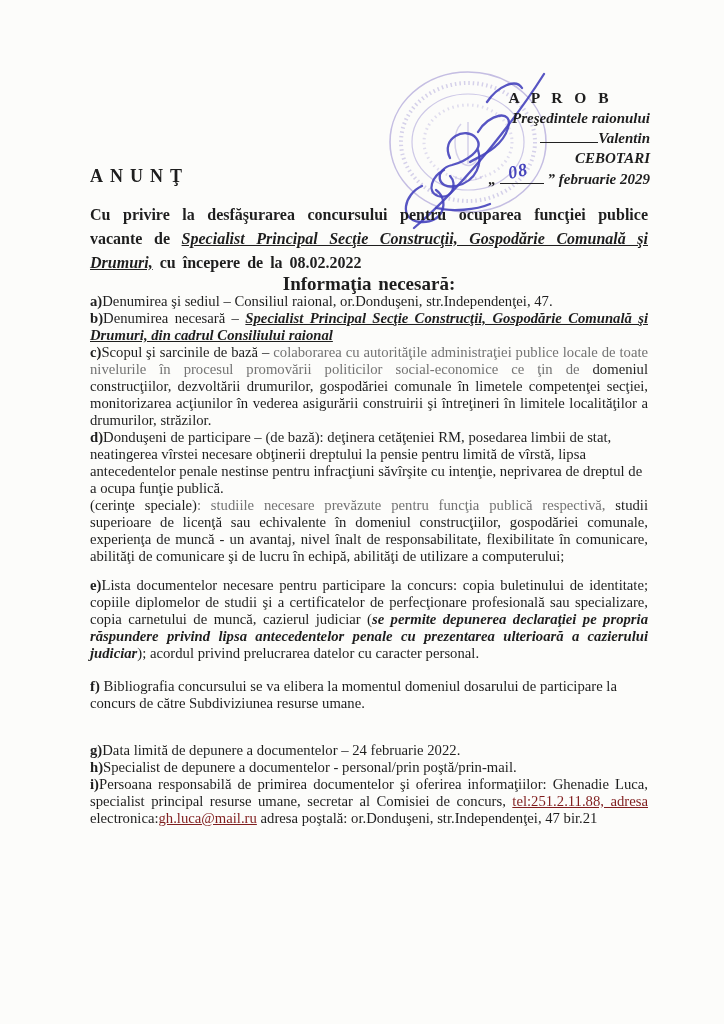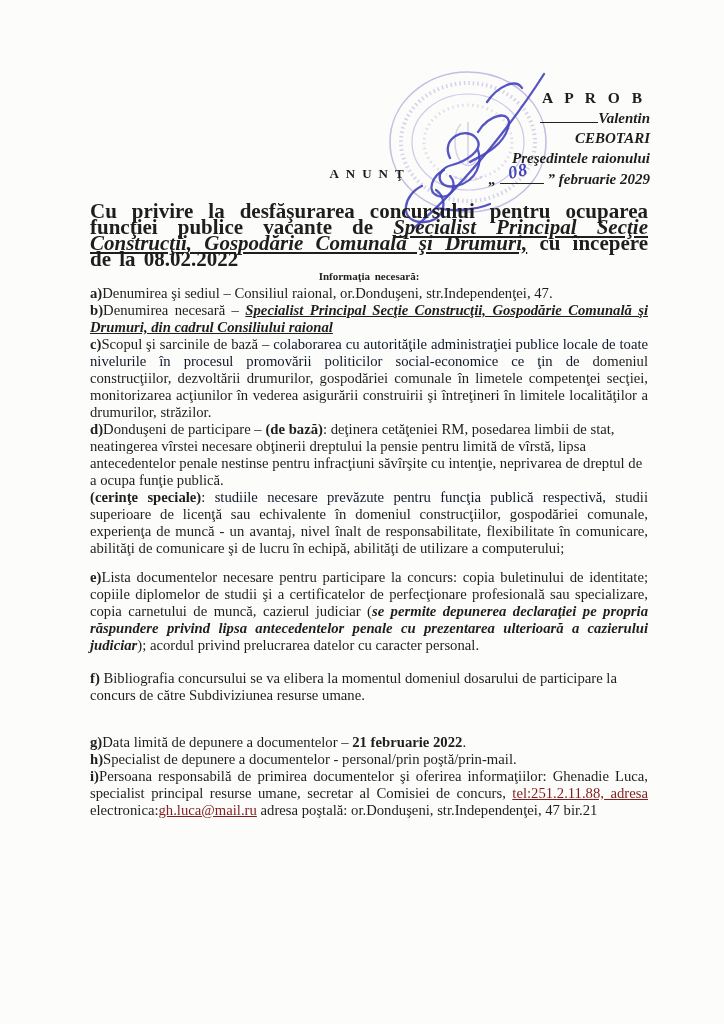--- a/index.html
+++ b/index.html
@@ -9,21 +9,21 @@
     font-family:"Liberation Serif","DejaVu Serif",serif;
     overflow:hidden;
   }
   
   .approval{
     position:absolute;top:88px;right:74px;width:175px;
     font-weight:bold;font-style:italic;font-size:15px;line-height:20px;
     text-align:right;z-index:3;
   }
   .approval .aprob-line{
-    font-style:normal;text-align:right;letter-spacing:4px;
+    font-style:normal;text-align:center;letter-spacing:4px;
     font-size:15.5px;padding-right:4px;
   }
   .fill-line{
     display:inline-block;width:58px;border-bottom:1.4px solid #222;
     height:0.95em;vertical-align:baseline;
   }
   .date-fill{
     display:inline-block;width:44px;border-bottom:1.4px solid #222;
     height:1em;vertical-align:baseline;position:relative;
   }
@@ -31,42 +31,42 @@
     position:absolute;left:8px;top:-7px;color:#4543bc;
     font-size:18px;font-style:italic;font-weight:600;
     transform:rotate(-12deg);letter-spacing:1px;
   }
   
   .stamp-wrap{position:absolute;left:383px;top:66px;z-index:1;}
   .sig-wrap{position:absolute;left:392px;top:70px;z-index:2;}
   
   .title{
     position:absolute;top:166px;left:90px;width:560px;z-index:4;
-    text-align:center;font-weight:bold;font-size:13px;letter-spacing:7px;
+    text-align:left;font-weight:bold;font-size:18px;letter-spacing:7px;
   }
   
   .body{
     position:absolute;top:203px;left:90px;width:558px;z-index:4;
     font-size:14.7px;line-height:17px;
   }
   .body p{margin:0;}
   .intro{
-    font-weight:bold;font-size:21px;line-height:16px;
+    font-weight:bold;font-size:16px;line-height:24px;
     text-align:justify;word-spacing:3px;
   }
   .emph-underline{font-style:italic;text-decoration:underline;}
   .info-heading{
-    text-align:center;font-weight:bold;font-size:11px;
+    text-align:center;font-weight:bold;font-size:19px;
     line-height:18px;word-spacing:2px;
   }
   .lbl{font-weight:bold;}
-  .b{font-weight:bold;}
+  .b{font-weight:normal;}
   .bi{font-weight:bold;font-style:italic;}
   .just{text-align:justify;}
-  .faded{color:#0f172a;}
+  .faded{color:#737373;}
   .doc-link{text-decoration:underline;color:#7f1d1d;}
   .gap-sm{margin-top:12px !important;}
   .gap-md{margin-top:16px !important;}
   .gap-lg{margin-top:30px !important;}
 </style>
 </head>
 <body>
 
 <div class="page">
 
@@ -90,22 +90,22 @@
         <path d="M86,62 C96,44 122,38 116,58 C110,78 88,86 78,92"></path>
         <path d="M52,100 C40,106 34,122 46,126 C60,130 66,114 58,106"></path>
         <path d="M30,116 C12,124 6,150 28,152 C52,154 58,130 44,120"></path>
         <path d="M44,138 C60,142 84,140 98,134"></path>
       </g>
     </svg>
   </div>
 
   <div class="approval">
     <div class="aprob-line">A P R O B</div>
+    <div>Preşedintele raionului</div>
     <div><span class="fill-line"></span><span>Valentin CEBOTARI</span></div>
-    <div>Preşedintele raionului</div>
     <div><span>„</span> <span class="date-fill"><span class="hand-day">08</span></span> <span>” februarie 2029</span></div>
   </div>
 
   <div class="title">ANUNŢ</div>
 
   <div class="body">
 
     <p class="intro"><span>Cu privire la desfăşurarea concursului pentru ocuparea funcţiei publice vacante de </span><span class="emph-underline">Specialist Principal Secţie Construcţii, Gospodărie Comunală şi Drumuri,</span><span> cu începere de la 08.02.2022</span></p>
 
     <p class="info-heading">Informaţia necesară:</p>
@@ -117,20 +117,20 @@
     <p class="just"><span class="lbl">c)</span><span>Scopul şi sarcinile de bază – </span><span class="faded">colaborarea cu autorităţile administraţiei publice locale de toate nivelurile în procesul promovării politicilor social-economice ce ţin de </span><span>domeniul construcţiilor, dezvoltării drumurilor, gospodăriei comunale în limetele competenţei secţiei, monitorizarea acţiunilor în vederea asigurării construirii şi întreţineri în limitele localităţilor a drumurilor, străzilor.</span></p>
 
     <p><span class="lbl">d)</span><span>Donduşeni de participare – </span><span class="b">(de bază)</span><span>: deţinera cetăţeniei RM, posedarea limbii de stat, neatingerea vîrstei necesare obţinerii dreptului la pensie pentru limită de vîrstă, lipsa antecedentelor penale nestinse pentru infracţiuni săvîrşite cu intenţie, neprivarea de dreptul de a ocupa funţie publică.</span></p>
 
     <p class="just"><span class="b">(cerinţe speciale)</span><span class="faded">: studiile necesare prevăzute pentru funcţia publică respectivă, </span><span>studii superioare de licenţă sau echivalente în domeniul construcţiilor, gospodăriei comunale, experienţa de muncă - un avantaj, nivel înalt de responsabilitate, flexibilitate în comunicare, abilităţi de comunicare şi de lucru în echipă, abilităţi de utilizare a computerului;</span></p>
 
     <p class="just gap-sm"><span class="lbl">e)</span><span>Lista documentelor necesare pentru participare la concurs: copia buletinului de identitate; copiile diplomelor de studii şi a certificatelor de perfecţionare profesională sau specializare, copia carnetului de muncă, cazierul judiciar (</span><span class="bi">se permite depunerea declaraţiei pe propria răspundere privind lipsa antecedentelor penale cu prezentarea ulterioară a cazierului judiciar</span><span>); acordul privind prelucrarea datelor cu caracter personal.</span></p>
 
     <p class="gap-md"><span class="lbl">f)</span><span> Bibliografia concursului se va elibera la momentul domeniul dosarului de participare la concurs de către Subdiviziunea resurse umane.</span></p>
 
-    <p class="gap-lg"><span class="lbl">g)</span><span>Data limită de depunere a documentelor –  </span><span class="b">21 februarie 2022</span><span>.</span></p>
+    <p class="gap-lg"><span class="lbl">g)</span><span>Data limită de depunere a documentelor –  </span><span class="b">24 februarie 2022</span><span>.</span></p>
 
     <p><span class="lbl">h)</span><span>Specialist de depunere a documentelor - personal/prin poştă/prin-mail.</span></p>
 
     <p class="just"><span class="lbl">i)</span><span>Persoana responsabilă de primirea documentelor şi oferirea informaţiilor: Ghenadie Luca, specialist principal resurse umane, secretar al Comisiei de concurs, </span><span class="doc-link">tel:251.2.11.88, adresa</span><span> electronica:</span><span class="doc-link">gh.luca@mail.ru</span><span> adresa poştală: or.Donduşeni, str.Independenţei, 47 bir.21</span></p>
 
   </div>
 </div>
 
 </body></html>

